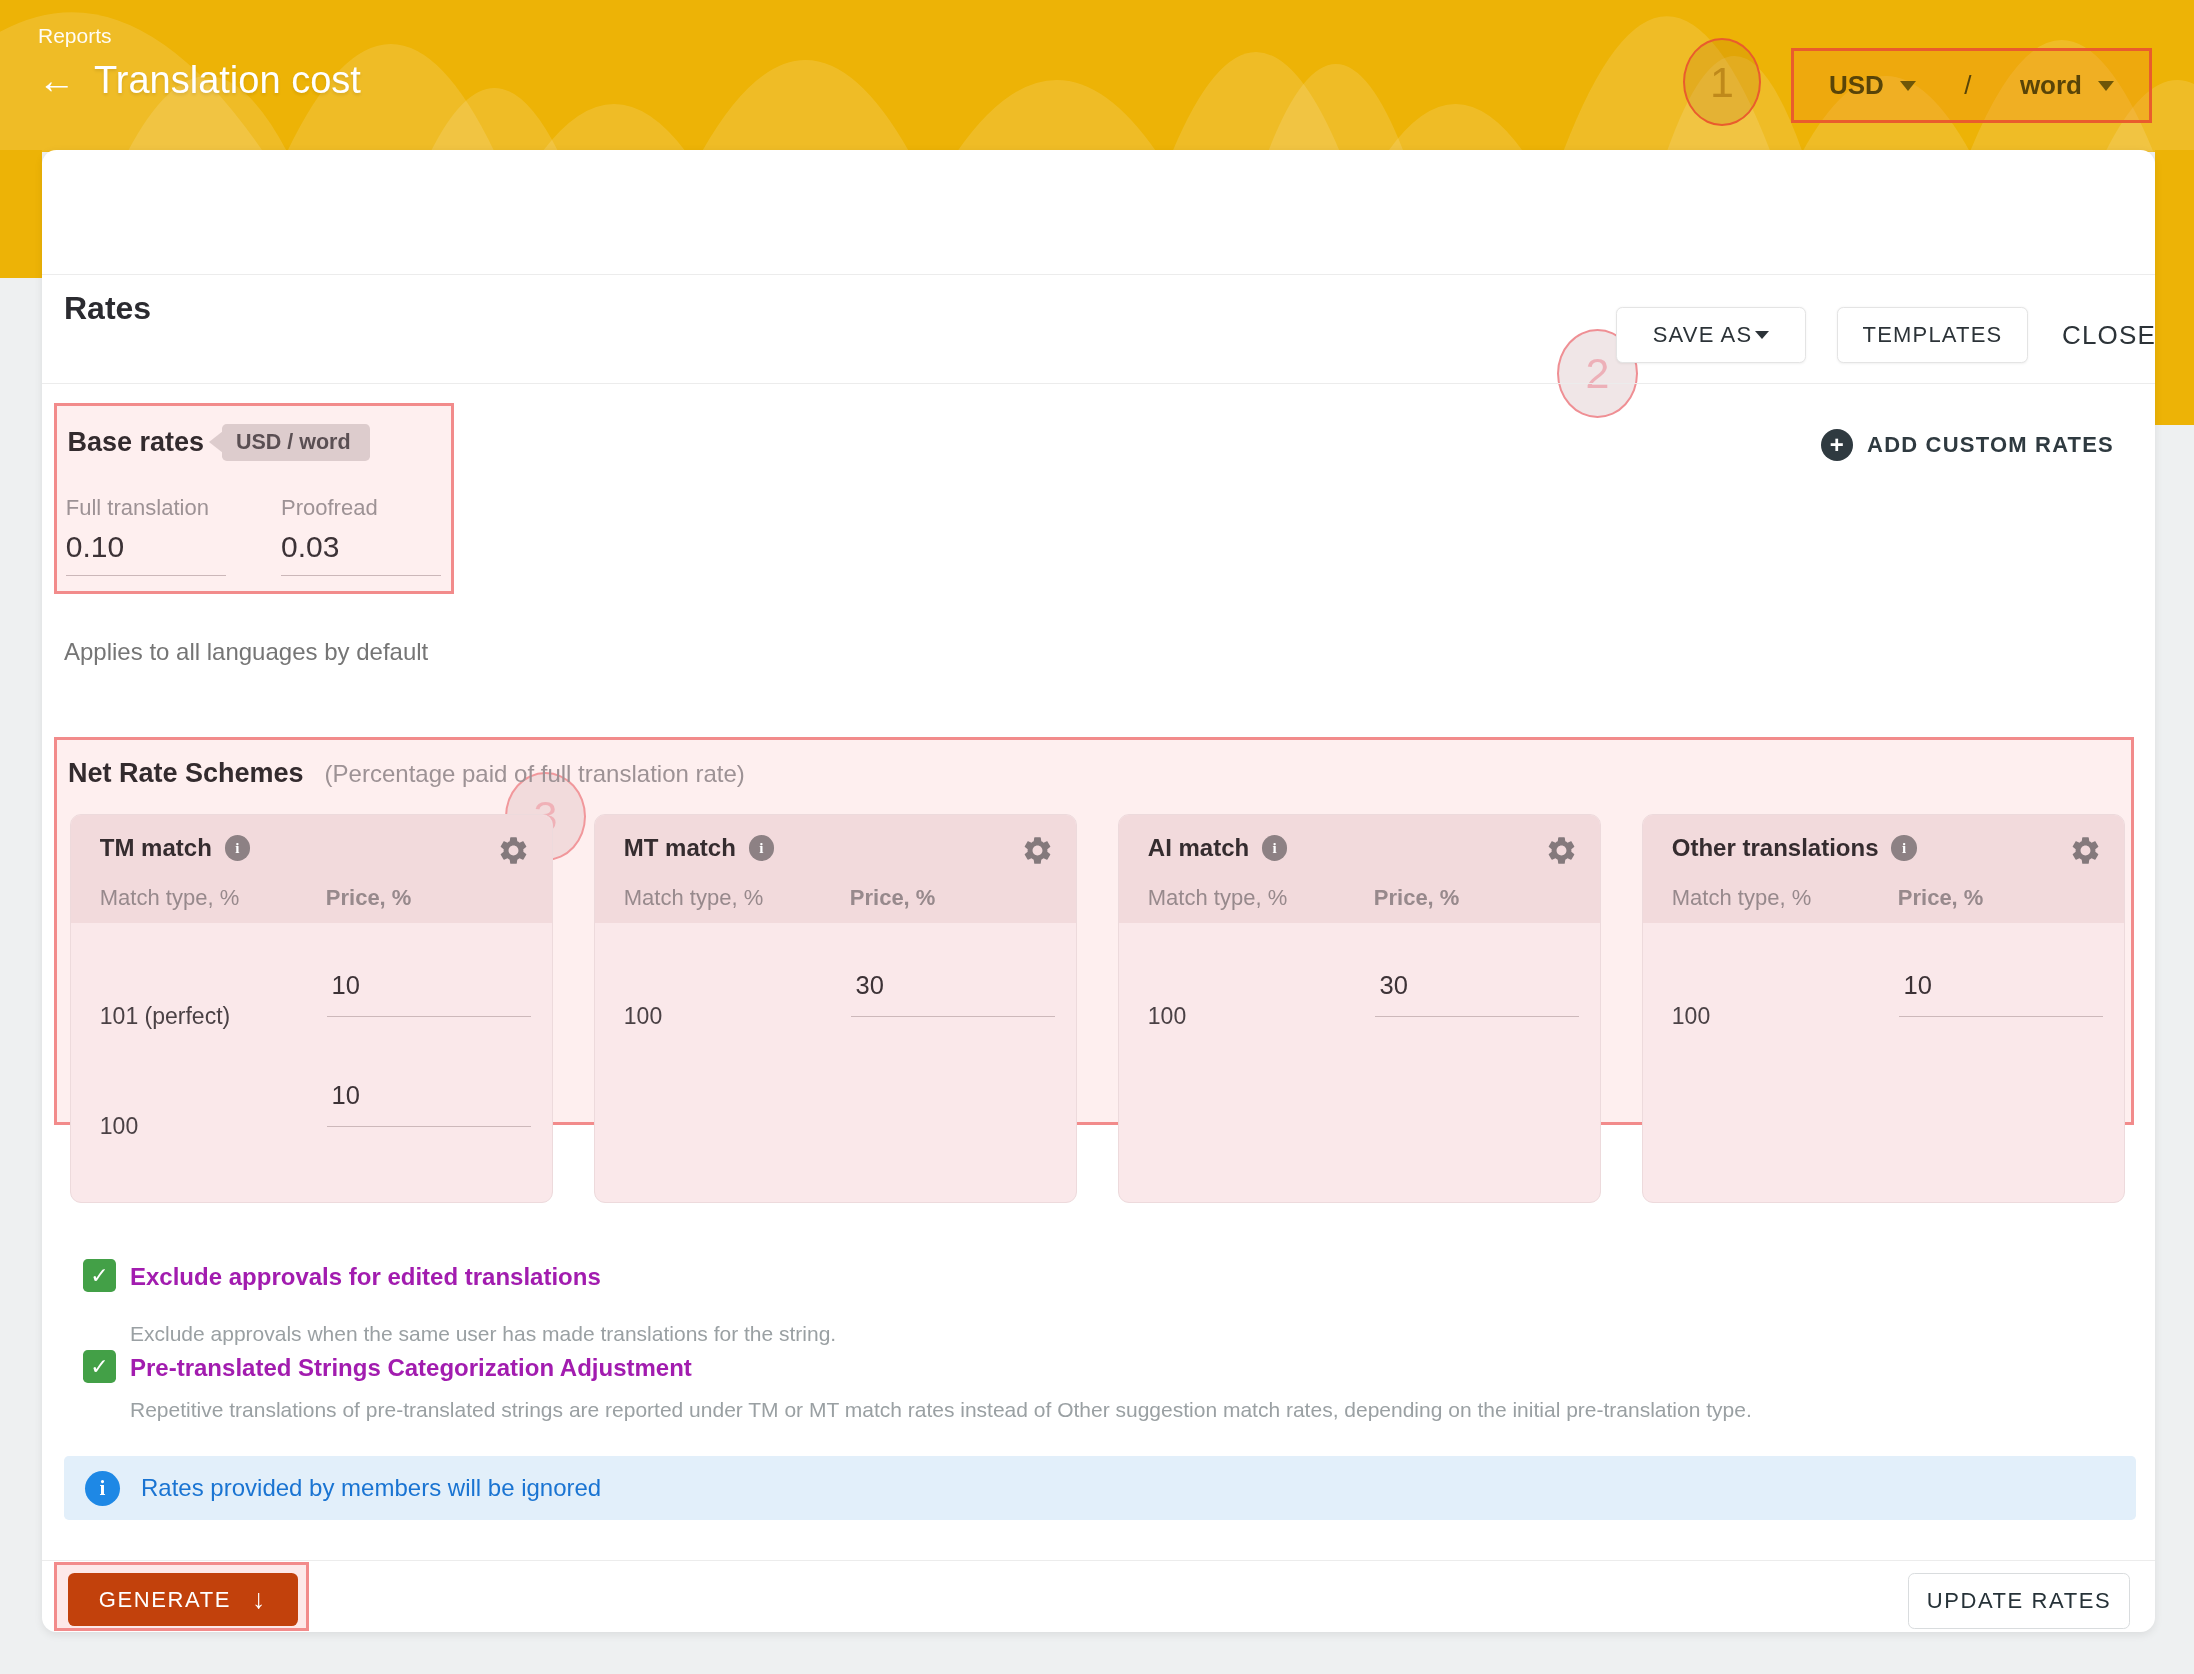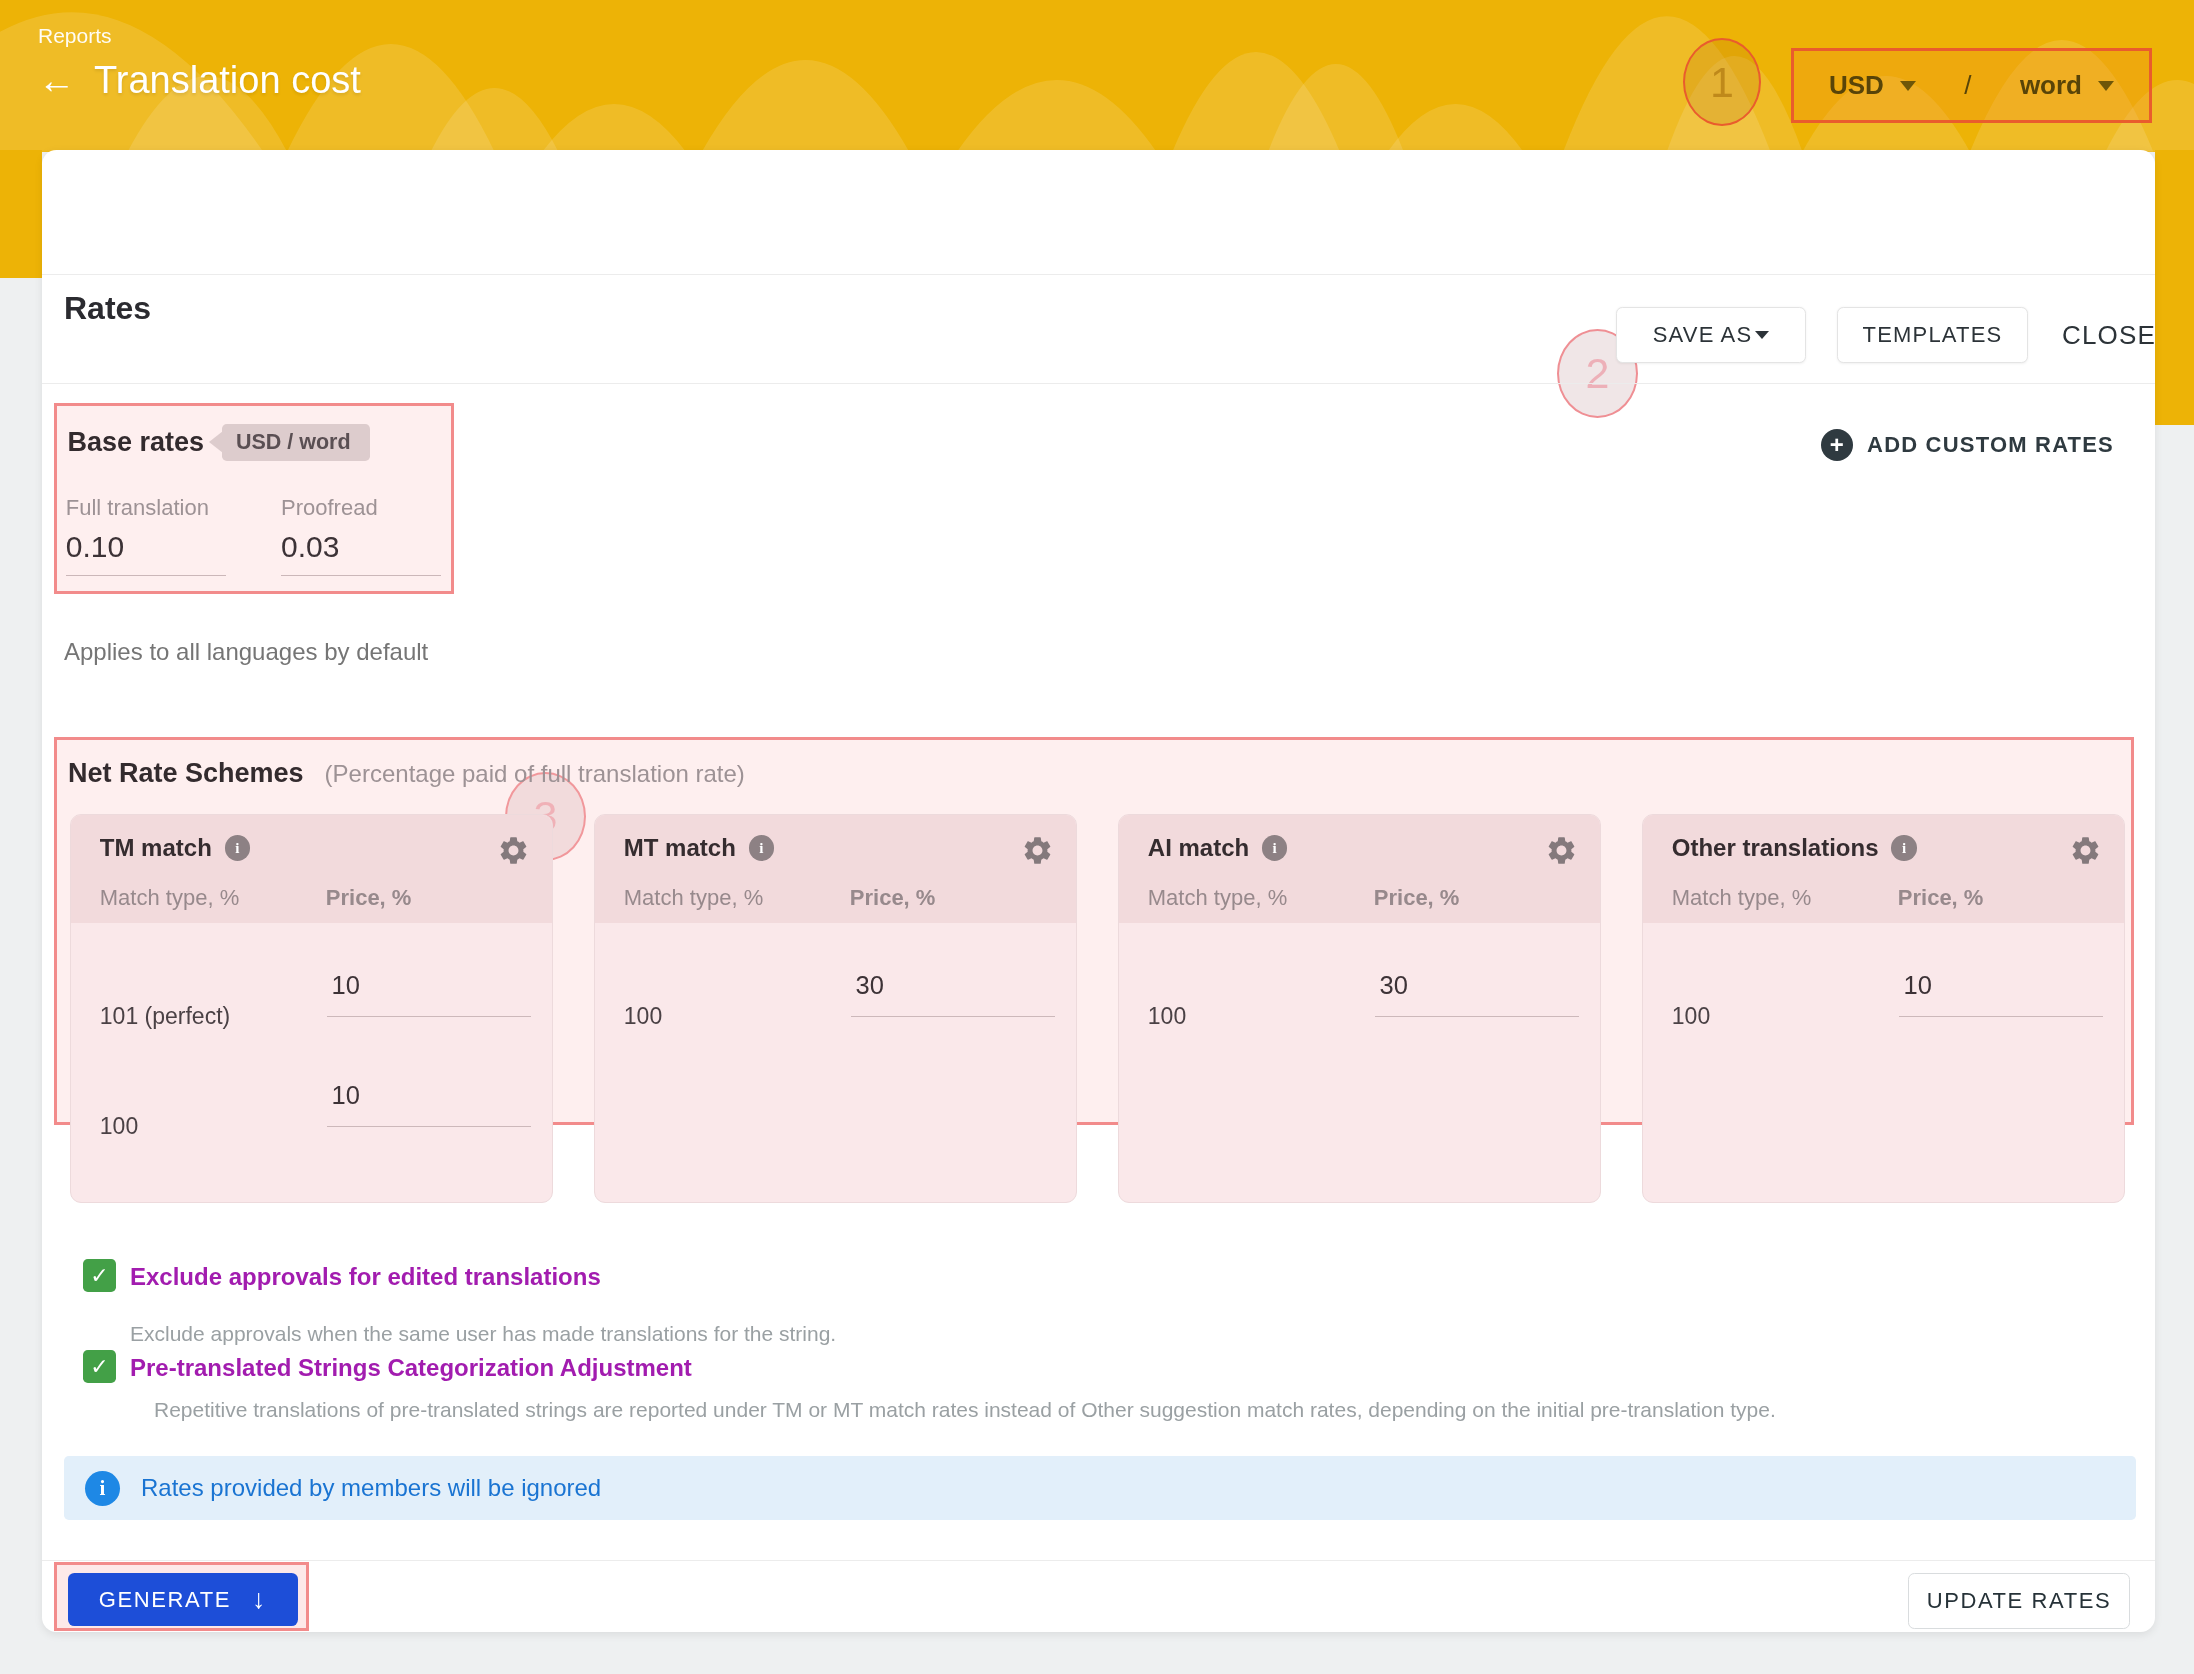--- a/index.html
+++ b/index.html
@@ -96,33 +96,33 @@
   .nr-match { position:absolute; left:0; top:32px; font-size:23px; color:#4a4145; }
   .nr-price { position:absolute; left:227px; top:0; width:204px; font-size:25.5px; color:#3c3236;
               border-bottom:1.6px solid #ccb8ba; padding:0 0 16px 4.8px; cursor:text; }
 
   
   .cb-box { position:absolute; left:41px; width:33px; height:33px; border-radius:4.8px; background:#43a047;
             color:#fff; font-size:22px; font-weight:700; display:flex; align-items:center; justify-content:center; cursor:pointer; }
   .cb-label { position:absolute; left:88px; font-size:24px; font-weight:700; color:#a21caf; }
   .cb-desc { position:absolute; left:88px; font-size:21px; color:#9aa0a3; }
   .cb1 { top:1109px; } .lbl1 { top:1113px; } .desc1 { top:1172px; }
-  .cb2 { top:1200px; } .lbl2 { top:1204px; } .desc2 { top:1248px;margin-left:24px; }
+  .cb2 { top:1200px; } .lbl2 { top:1204px; } .desc2 { top:1248px; }
 
   
   .banner { position:absolute; left:22px; top:1306px; width:2072px; height:64px; background:#e2effa; border-radius:4.8px;
             display:flex; align-items:center; padding-left:21px; gap:21px; }
   .binfo-icon { width:35px; height:35px; border-radius:50%; background:#1e88e5; color:#fff; font-size:21px; font-weight:700;
                 display:flex; align-items:center; justify-content:center; font-family:"Liberation Serif","DejaVu Serif",serif; }
   .banner-text { font-size:24px; color:#1a74d2; }
 
   
   .footer-div { top:1410px; }
   .gen-hl { left:12px; top:1412px; width:255px; height:69px; background:rgba(249,183,183,.30); }
-  .gen-btn { position:absolute; left:11px; top:8px; width:230px; height:53px; background:#1d4ed8; border-radius:6.4px;
+  .gen-btn { position:absolute; left:11px; top:8px; width:230px; height:53px; background:#c2410c; border-radius:6.4px;
              color:#fff; display:flex; align-items:center; justify-content:center; gap:21px;
              font-size:22px; letter-spacing:1.6px; cursor:pointer; }
   .gen-arrow { font-size:27px; line-height:1; }
   .upd-btn { position:absolute; left:1866px; top:1423px; width:222px; height:56px; background:#fff; border:1.6px solid #d9dcde;
              border-radius:6.4px; display:flex; align-items:center; justify-content:center;
              font-size:22px; letter-spacing:1.6px; color:#263238; cursor:pointer; }
 </style>
 </head>
 <body>
 

